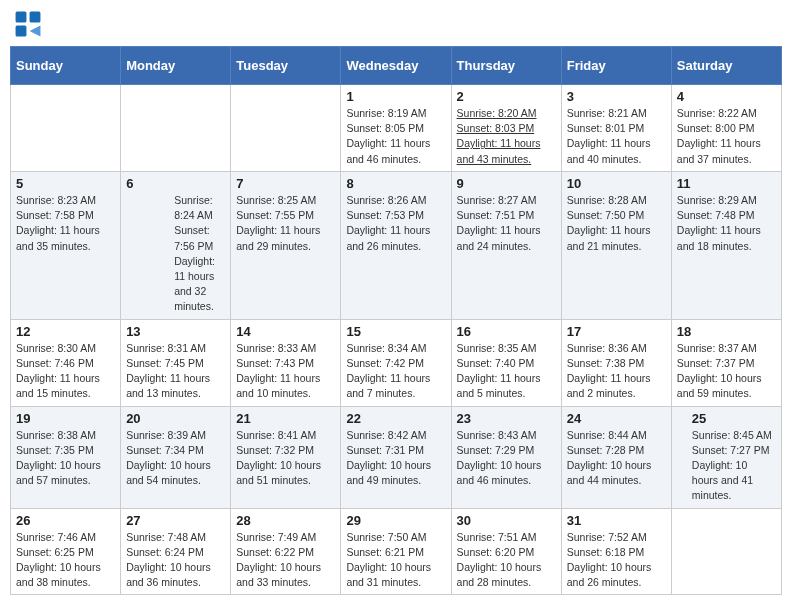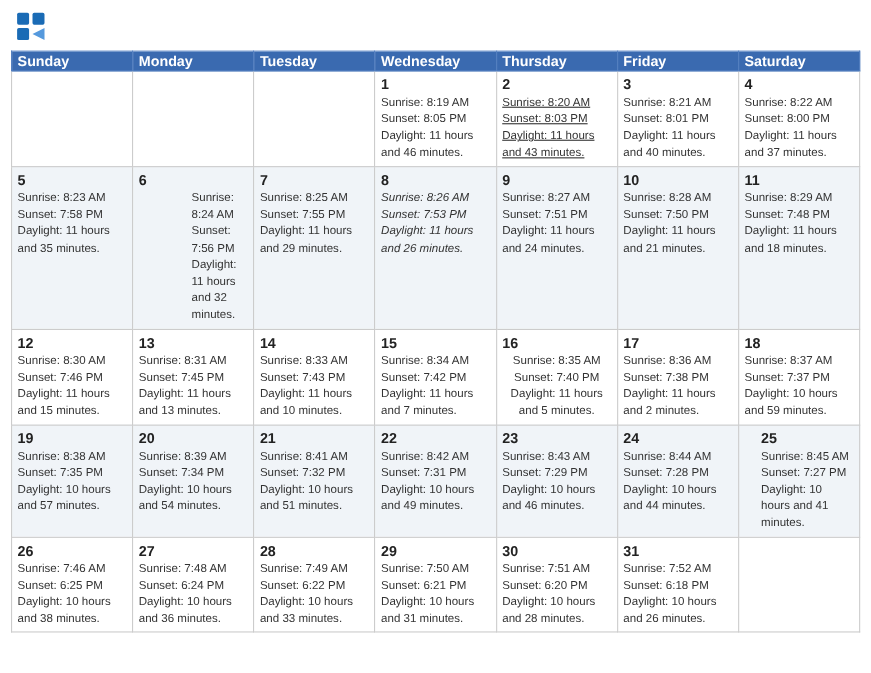--- a/index.html
+++ b/index.html
@@ -50,21 +50,21 @@
     .calendar {
       width: 100%;
       border-collapse: collapse;
       border: 1px solid #ccc;
     }
     .calendar th {
       background-color: #3a6ab0;
       color: #fff;
       font-size: 13px;
       font-weight: bold;
-      padding: 1px 5px;
+      padding: 11px 5px;
       text-align: left;
       border: 1px solid #5580c0;
     }
     .calendar td {
       border: 1px solid #ccc;
       vertical-align: top;
       padding: 4px 5px;
       width: calc(100% / 7);
       min-height: 80px;
       font-size: 11px;
@@ -171,21 +171,21 @@
 Daylight: 11 hours and 32 minutes.</div>
         </td>
         <td style="background-color: rgb(240, 244, 248);">
           <span class="day-number">7</span>
           <div class="day-info" style="white-space: pre-line;">Sunrise: 8:25 AM
 Sunset: 7:55 PM
 Daylight: 11 hours and 29 minutes.</div>
         </td>
         <td style="background-color: rgb(240, 244, 248);">
           <span class="day-number">8</span>
-          <div class="day-info" style="white-space: pre-line; font-style: italic;">Sunrise: 8:26 AM
+          <div class="day-info" style="white-space: pre-line;">Sunrise: 8:26 AM
 Sunset: 7:53 PM
 Daylight: 11 hours and 26 minutes.</div>
         </td>
         <td style="background-color: rgb(240, 244, 248);">
           <span class="day-number">9</span>
           <div class="day-info" style="white-space: pre-line;">Sunrise: 8:27 AM
 Sunset: 7:51 PM
 Daylight: 11 hours and 24 minutes.</div>
         </td>
         <td style="background-color: rgb(240, 244, 248);">
@@ -221,21 +221,21 @@
 Daylight: 11 hours and 10 minutes.</div>
         </td>
         <td style="background-color: rgb(255, 255, 255);">
           <span class="day-number">15</span>
           <div class="day-info" style="white-space: pre-line;">Sunrise: 8:34 AM
 Sunset: 7:42 PM
 Daylight: 11 hours and 7 minutes.</div>
         </td>
         <td style="background-color: rgb(255, 255, 255);">
           <span class="day-number">16</span>
-          <div class="day-info" style="white-space: pre-line; text-align: center;">Sunrise: 8:35 AM
+          <div class="day-info" style="white-space: pre-line;">Sunrise: 8:35 AM
 Sunset: 7:40 PM
 Daylight: 11 hours and 5 minutes.</div>
         </td>
         <td style="background-color: rgb(255, 255, 255);">
           <span class="day-number">17</span>
           <div class="day-info" style="white-space: pre-line;">Sunrise: 8:36 AM
 Sunset: 7:38 PM
 Daylight: 11 hours and 2 minutes.</div>
         </td>
         <td style="background-color: rgb(255, 255, 255);">

